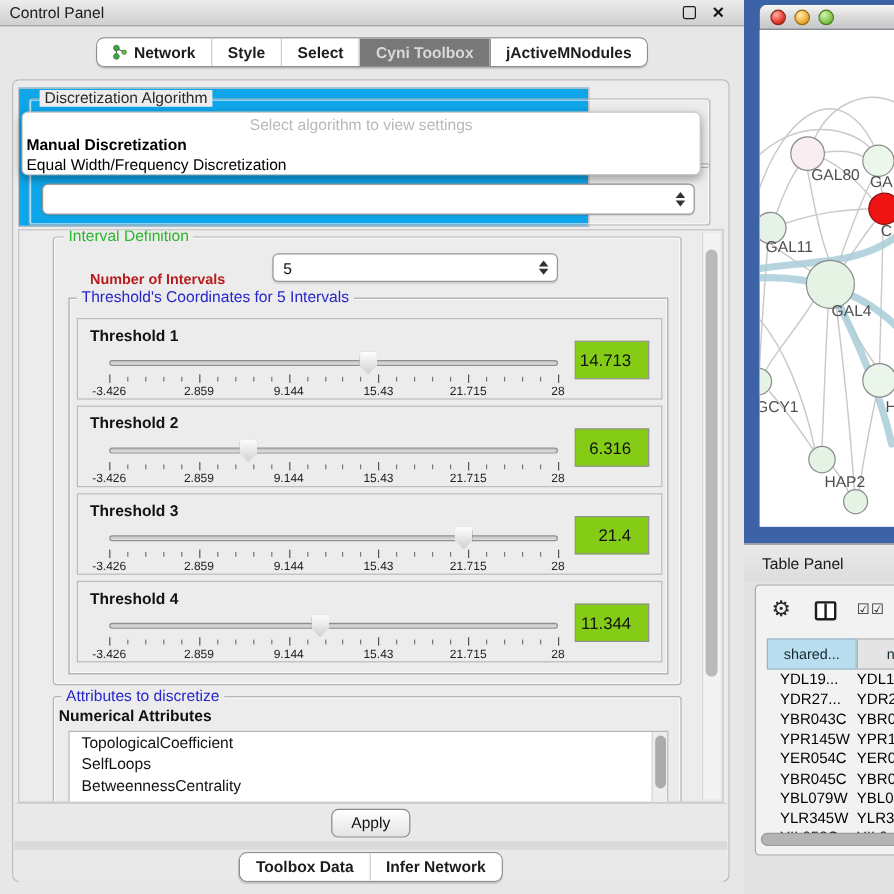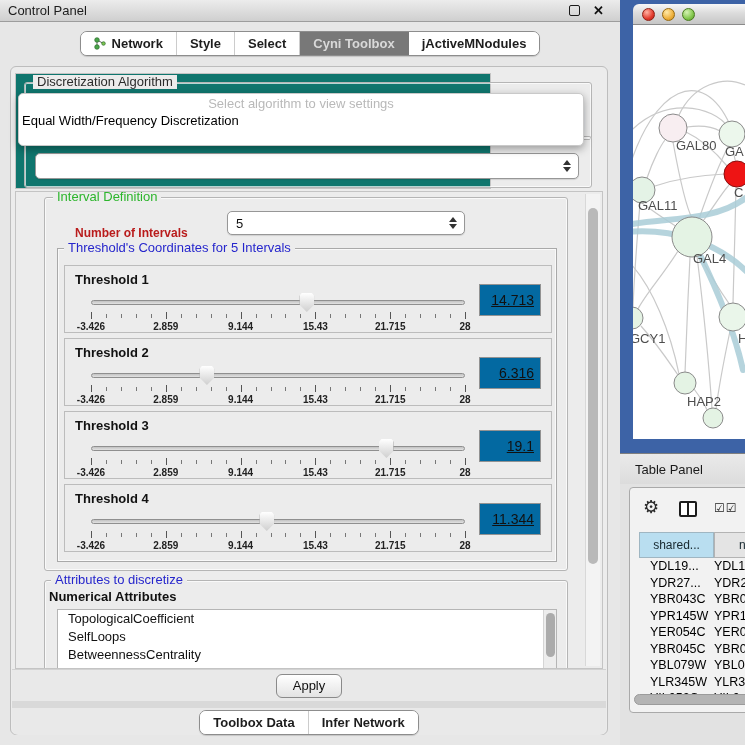--- a/index.html
+++ b/index.html
@@ -22,21 +22,21 @@
   .seg-tab.selected + .seg-tab { border-left-color:#787878; }
 
   #cp-main { position:absolute; left:10px; top:66px; width:598px; height:669px;
     background:#ececec; border:1px solid #bdbdbd; border-radius:6px; }
 
   .group { position:absolute; border:1px solid #b5b5b5; border-radius:3px; box-shadow:inset 0 0 0 1px rgba(255,255,255,.7); }
   .group-label { position:absolute; top:-8px; left:8px; background:#ececec; padding:0 4px; font-size:13px; color:#2b2b2b; line-height:14px; }
   .group-label.green { color:#2cb52c; }
   .group-label.blue { color:#2626cc; }
 
-  #top-section { position:absolute; left:4px; top:6px; width:476px; height:116px; border:1px solid #c4c4c4; background:#0f766e; }
+  #top-section { position:absolute; left:4px; top:6px; width:476px; height:116px; border:1px solid #c4c4c4; background:#0ea5e9; }
   #algo-group { left:8px; top:8px; width:568px; height:58px; }
   #algo-combo { position:absolute; left:10px; top:24px; right:12px; height:26px; background:#fff;
     border:1px solid #6ea7dd; border-radius:5px; box-shadow:0 0 5px 1px rgba(90,150,225,.9); }
   #tabledata-group { left:8px; top:62px; width:568px; height:52px; }
   .combo { position:absolute; background:#fff; border:1px solid #979797; border-radius:5px;
     font-size:13px; color:#111; display:flex; align-items:center; padding-left:8px; box-shadow:0 1px 1px rgba(0,0,0,.12); }
   .spin { position:absolute; right:7px; top:50%; transform:translateY(-50%); display:flex; flex-direction:column; gap:2px; }
   .spin i { display:block; width:0; height:0; border-left:4px solid transparent; border-right:4px solid transparent; }
   .spin .up { border-bottom:5px solid #333; }
   .spin .dn { border-top:5px solid #333; }
@@ -64,23 +64,23 @@
   .slider { position:absolute; left:26px; right:86px; top:30px; height:34px; }
   .track { position:absolute; left:0; right:0; top:4px; height:5px; border:1px solid #8f8f8f; border-radius:4px;
     background:linear-gradient(#c2c2c2,#e2e2e2); }
   .thumb-pent { position:absolute; top:-3px; width:15px; height:19px; transform:translateX(-50%);
     background:linear-gradient(#ffffff,#cfcfcf); clip-path:polygon(50% 100%, 0 60%, 0 16%, 16% 0, 84% 0, 100% 16%, 100% 60%);
     filter:drop-shadow(0 0 1px rgba(0,0,0,.65)); }
   .ticks { position:absolute; left:0; right:0; top:16px; height:8px; }
   .ticks span { position:absolute; top:2px; width:1px; height:4px; background:#777; }
   .ticks span.major { top:0; height:7px; background:#555; }
   .scale { position:absolute; left:0; right:0; top:25px; height:10px; }
-  .scale span { position:absolute; transform:translateX(-50%); font-size:10px; font-weight:bold; color:#222; white-space:nowrap; }
-  .val-box { position:absolute; right:10px; top:18px; width:62px; height:32px; background:#0369a1; border:1px solid #929292;
-    font-size:14px; color:#111; text-align:right; line-height:30px; padding-right:6px;text-decoration:underline; }
+  .scale span { position:absolute; transform:translateX(-50%); font-size:10px; font-weight:normal; color:#222; white-space:nowrap; }
+  .val-box { position:absolute; right:10px; top:18px; width:62px; height:32px; background:#84cc16; border:1px solid #929292;
+    font-size:14px; color:#111; text-align:right; line-height:30px; padding-right:14px; }
 
   #attr-group { left:28px; top:388px; width:524px; height:112px; }
   #attr-sublabel { position:absolute; left:4px; top:8px; font-size:13px; font-weight:bold; color:#111; }
   #attr-list { position:absolute; left:12px; top:28px; width:500px; height:78px; background:#fff; border:1px solid #b5b5b5; overflow:hidden; }
   .attr-item { font-size:13px; color:#111; padding-left:10px; height:18px; line-height:18px; }
   #attr-vscroll { position:absolute; right:0; top:0; width:13px; height:100%; background:#ededed; border-left:1px solid #d5d5d5; }
   #attr-vscroll .thumb { position:absolute; left:2px; top:3px; width:9px; height:44px; background:#ababab; border-radius:5px; }
 
   #cp-footer { position:absolute; left:1px; top:602px; right:1px; height:66px; background:#e9e9e9;
     border-top:1px solid #d2d2d2; border-radius:0 0 6px 6px; z-index:10; }
@@ -178,20 +178,21 @@
         <div id="tabledata-combo" class="combo">
           <span class="spin">
               <i class="up"></i>
               <i class="dn"></i>
             </span>
         </div>
       </div>
       <div id="algo-popup">
         <div class="placeholder">Select algorithm to view settings</div>
         <div>
+            <div class="opt bold">Manual Discretization</div>
             <div class="opt">Equal Width/Frequency Discretization</div>
           </div>
       </div>
     </div>
 
     <div id="scrollpane">
       <div id="interval-group" class="group">
         <span class="group-label green">Interval Definition</span>
         <span id="numint-label">Number of Intervals</span>
         <div id="numint-combo" class="combo">
@@ -327,21 +328,21 @@
                   </div>
                   <div class="scale">
                     <span style="left: 0%;">-3.426</span>
                     <span style="left: 20%;">2.859</span>
                     <span style="left: 40%;">9.144</span>
                     <span style="left: 60%;">15.43</span>
                     <span style="left: 80%;">21.715</span>
                     <span style="left: 100%;">28</span>
                   </div>
                 </div>
-                <div class="val-box">19.1</div>
+                <div class="val-box">21.4</div>
               </div>
               <div class="thr-row" style="top: 235px;">
                 <div class="thr-label">Threshold 4</div>
                 <div class="slider">
                   <div class="track"></div>
                   <div class="thumb-pent" style="left: 47%;"></div>
                   <div class="ticks">
                     <span class="major" style="left: 0%;"></span>
                     <span style="left: 4%;"></span>
                     <span style="left: 8%;"></span>

